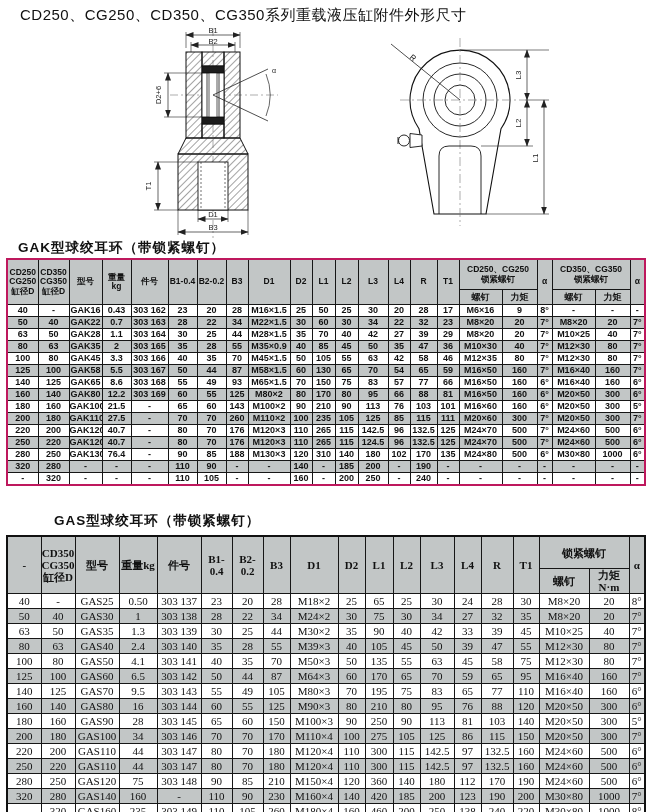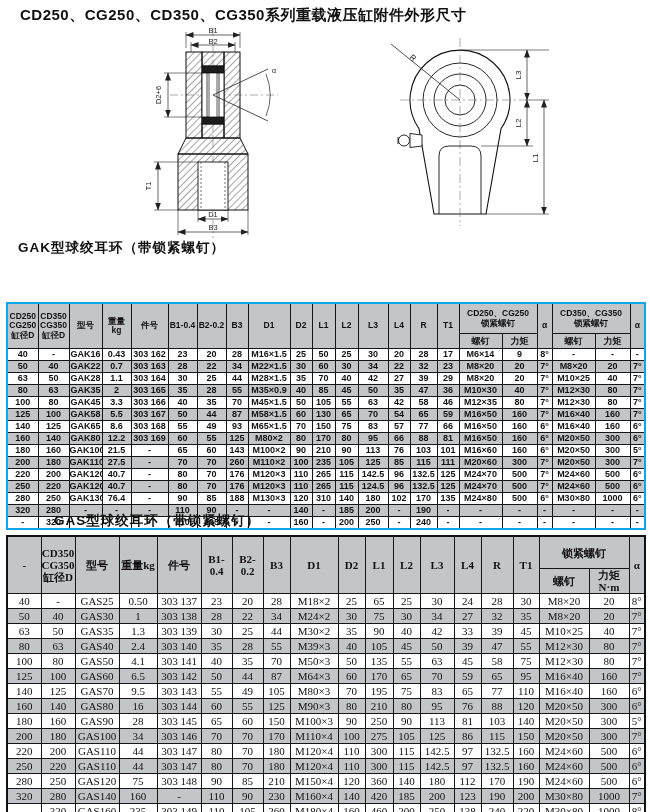--- a/index.html
+++ b/index.html
@@ -1,39 +1,39 @@
 <!DOCTYPE html>
 <html><head>
 <meta charset="utf-8">
 <style>
   html,body{margin:0;padding:0;}
   body{width:650px;height:812px;background:#ffffff;position:relative;
        font-family:"Liberation Sans",sans-serif;color:#111;}
   .page{position:absolute;left:0;top:0;width:650px;height:812px;background:#fff;overflow:hidden;}
 
-  .title{position:absolute;left:20px;top:6px;font-size:15px;font-weight:bold;
+  .title{position:absolute;left:20px;top:6px;font-size:15px;font-weight:normal;
          letter-spacing:.5px;white-space:nowrap;}
 
   .sec-heading{position:absolute;left:18px;font-size:13.5px;font-weight:bold;letter-spacing:1px;}
   #gak-heading{top:239px;}
   #gas-heading{top:512px;margin-left:36px;}
 
   svg{position:absolute;}
   #section-view{left:128px;top:26px;}
   #side-view{left:355px;top:28px;}
   svg text{font-family:"Liberation Sans",sans-serif;fill:#222;}
 
   table{position:absolute;left:6px;border-collapse:collapse;table-layout:fixed;
         text-align:center;background:#fff;}
   th,td{border:1px solid #161616;padding:0;overflow:hidden;white-space:pre-line;}
   thead th{background:#c2c6c6;}
   tbody tr:nth-child(even){background:#c2c6c6;}
 
   #gak-table{top:258px;width:638px;font:bold 9px/11px "Liberation Sans",sans-serif;
-             border:2px solid #0ea5e9;margin-top:44px;}
+             border:2px solid #be185d;}
   #gak-table thead tr:first-child th{height:29px;font-size:8.5px;line-height:9.5px;}
   #gak-table thead tr:last-child th{height:14px;}
   #gak-table tbody td{height:11px;line-height:11px;}
 
   #gas-table{top:535px;width:638px;font:11px/13px "Liberation Serif",serif;
              border:2px solid #111;}
   #gas-table thead th{font-weight:bold;font-size:11px;line-height:12px;}
   #gas-table thead tr:first-child th{height:31px;}
   #gas-table thead tr:last-child th{height:15px;}
   #gas-table tbody td{height:14px;line-height:14px;}
@@ -222,21 +222,21 @@
           <td>20</td>
           <td>28</td>
           <td>M16×1.5</td>
           <td>25</td>
           <td>50</td>
           <td>25</td>
           <td>30</td>
           <td>20</td>
           <td>28</td>
           <td>17</td>
-          <td>M6×14</td>
+          <td>M6×16</td>
           <td>9</td>
           <td>8°</td>
           <td>-</td>
           <td>-</td>
           <td>-</td>
         </tr>
         <tr>
           <td>50</td>
           <td>40</td>
           <td>GAK22</td>

